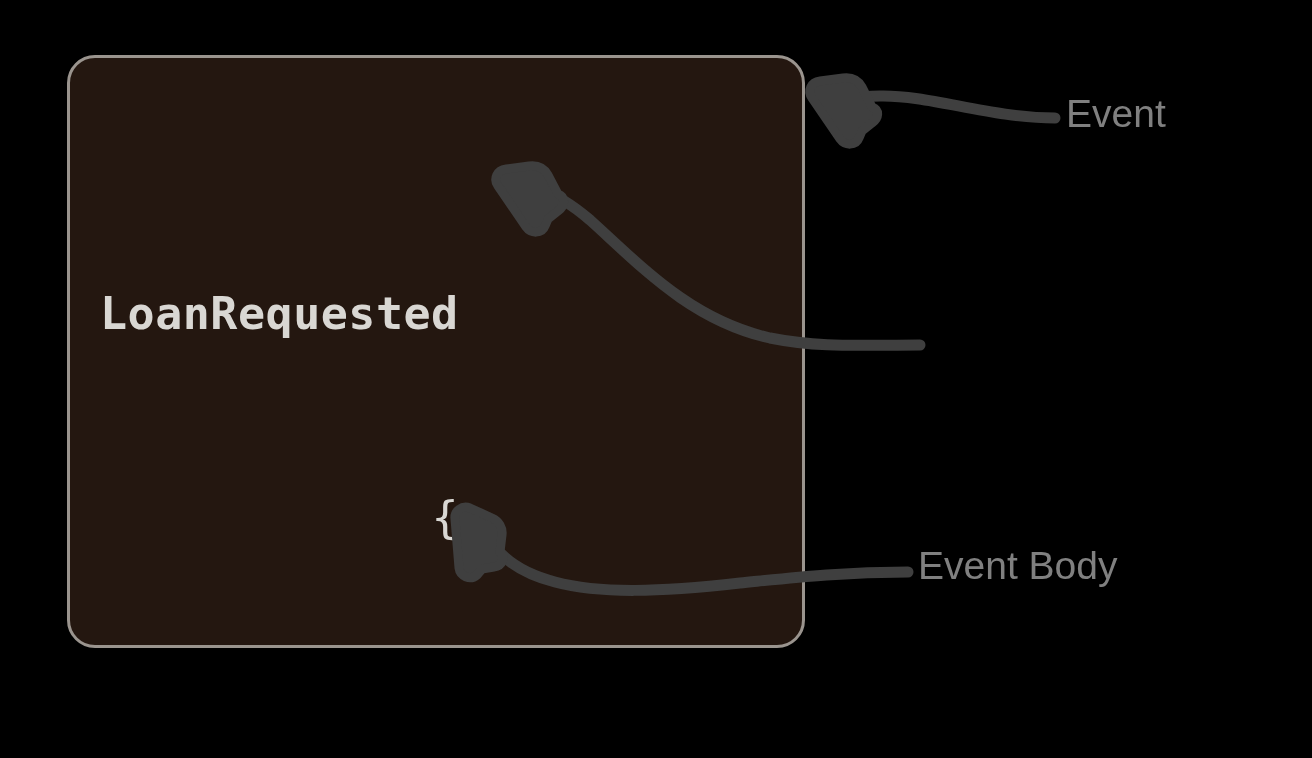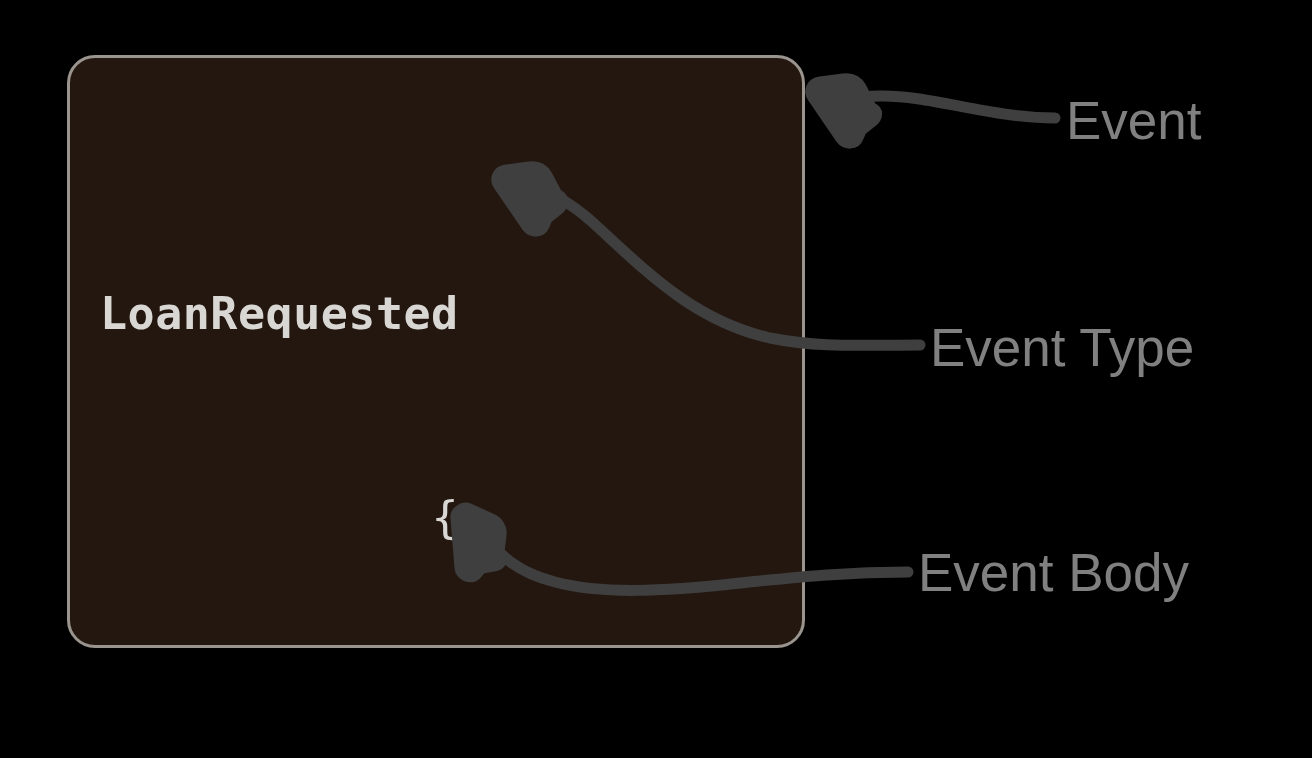--- a/index.html
+++ b/index.html
@@ -53,21 +53,21 @@
     top: 0;
     width: 1312px;
     height: 758px;
     pointer-events: none;
   }
   
   .callout-label {
     position: absolute;
     color: #808080;
     font-family: "Liberation Sans", sans-serif;
-    font-size: 53px;
+    font-size: 39px;
     line-height: 1;
     white-space: nowrap;
   }
   #label-event      { left: 1066px; top: 94px;  }
   #label-event-type { left: 930px;  top: 321px; }
   #label-event-body { left: 918px;  top: 546px; }
 </style>
 </head>
 <body>
 
@@ -103,16 +103,15 @@
     <g>
       <path d="M 908 572 C 840 572 790 578 740 583 C 660 592 600 594 555 582
                C 520 573 500 556 490 540" fill="none" stroke="#3f3f3f" stroke-width="11" stroke-linecap="round"></path>
       <path d="M 500 552 C 506 558 502 566 494 567 L 482 569 L 477 575
                C 470 581 460 576 459 568 L 455 519 C 454 511 462 505 470 508
                L 492 518 C 499 521 503 528 502 535 Z" fill="#3f3f3f" stroke="#3f3f3f" stroke-width="9" stroke-linejoin="round"></path>
     </g>
   </svg>
 
   <div class="callout-label" id="label-event">Event</div>
-  <div class="callout-label" id="label-event-type">Event Type</div>
   <div class="callout-label" id="label-event-body">Event Body</div>
 
 </div>
 
 </body></html>

